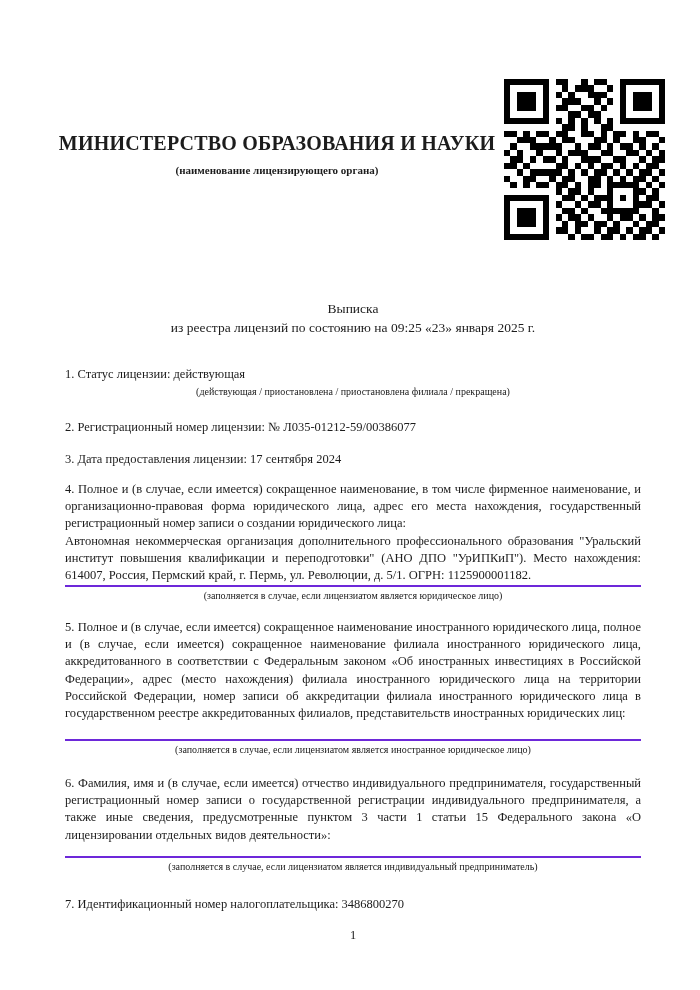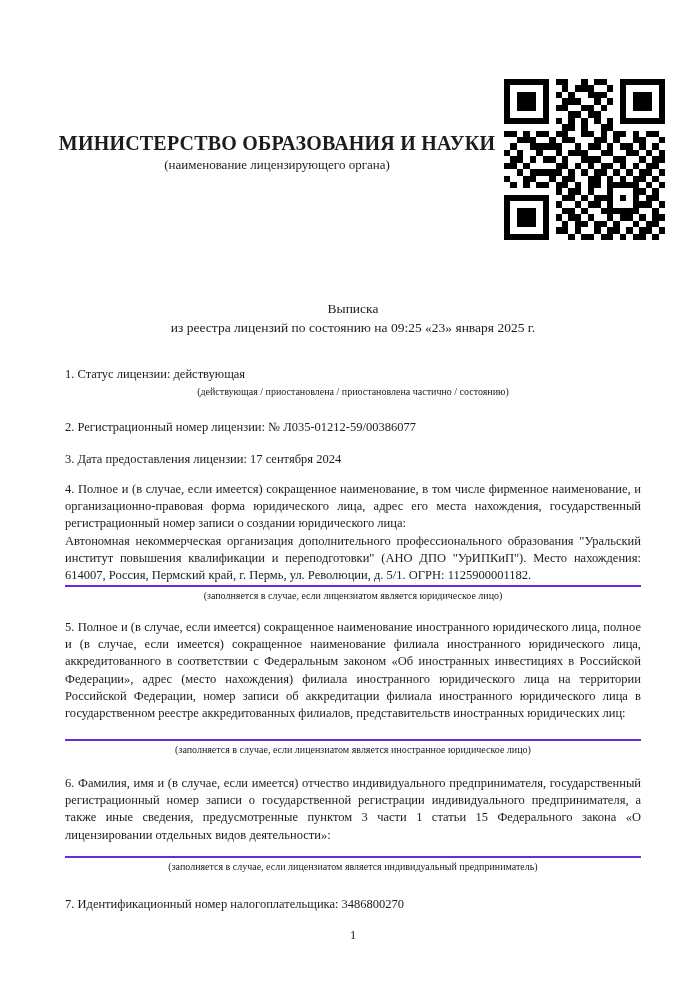--- a/index.html
+++ b/index.html
@@ -11,21 +11,21 @@
     color:#1c1c1c;
     overflow:hidden;
     padding-left:12px;
   }
   .ministry{
     position:absolute;top:131px;left:58px;width:438px;
     text-align:center;font-weight:bold;font-size:20px;line-height:24px;
     letter-spacing:0.2px;
   }
   .ministry-caption{
-    margin-top:3px;font-weight:normal;font-size:13px;line-height:13px;letter-spacing:0;
+    margin-top:9px;font-weight:bold;font-size:11px;line-height:13px;letter-spacing:0;
   }
   .qr{
     position:absolute;top:79px;left:504px;width:161px;height:161px;
   }
   .qr svg{display:block;width:161px;height:161px;}
   .extract-title{
     position:absolute;top:299px;left:65px;width:576px;
     text-align:center;font-size:13.5px;line-height:19px;
   }
   .item{
@@ -406,21 +406,21 @@
       </svg>
   </div>
 
   <div class="extract-title">
     <div>Выписка</div>
     <div>из реестра лицензий по состоянию на 09:25 «23» января 2025 г.</div>
   </div>
 
   <div class="item item-1">
     <div>1. Статус лицензии: действующая</div>
-    <div class="small-caption">(действующая / приостановлена / приостановлена частично / состоянию)</div>
+    <div class="small-caption">(действующая / приостановлена / приостановлена филиала / прекращена)</div>
   </div>
 
   <div class="item item-2">2. Регистрационный номер лицензии: № Л035-01212-59/00386077</div>
 
   <div class="item item-3">3. Дата предоставления лицензии: 17 сентября 2024</div>
 
   <div class="item item-4">
     <div class="fill-block">
       <div class="just">4. Полное и (в случае, если имеется) сокращенное наименование, в том числе фирменное наименование, и организационно-правовая форма юридического лица, адрес его места нахождения, государственный регистрационный номер записи о создании юридического лица:</div>
       <div class="just">Автономная некоммерческая организация дополнительного профессионального образования "Уральский институт повышения квалификации и переподготовки" (АНО ДПО "УрИПКиП"). Место нахождения: 614007, Россия, Пермский край, г. Пермь, ул. Революции, д. 5/1. ОГРН: 1125900001182.</div>

